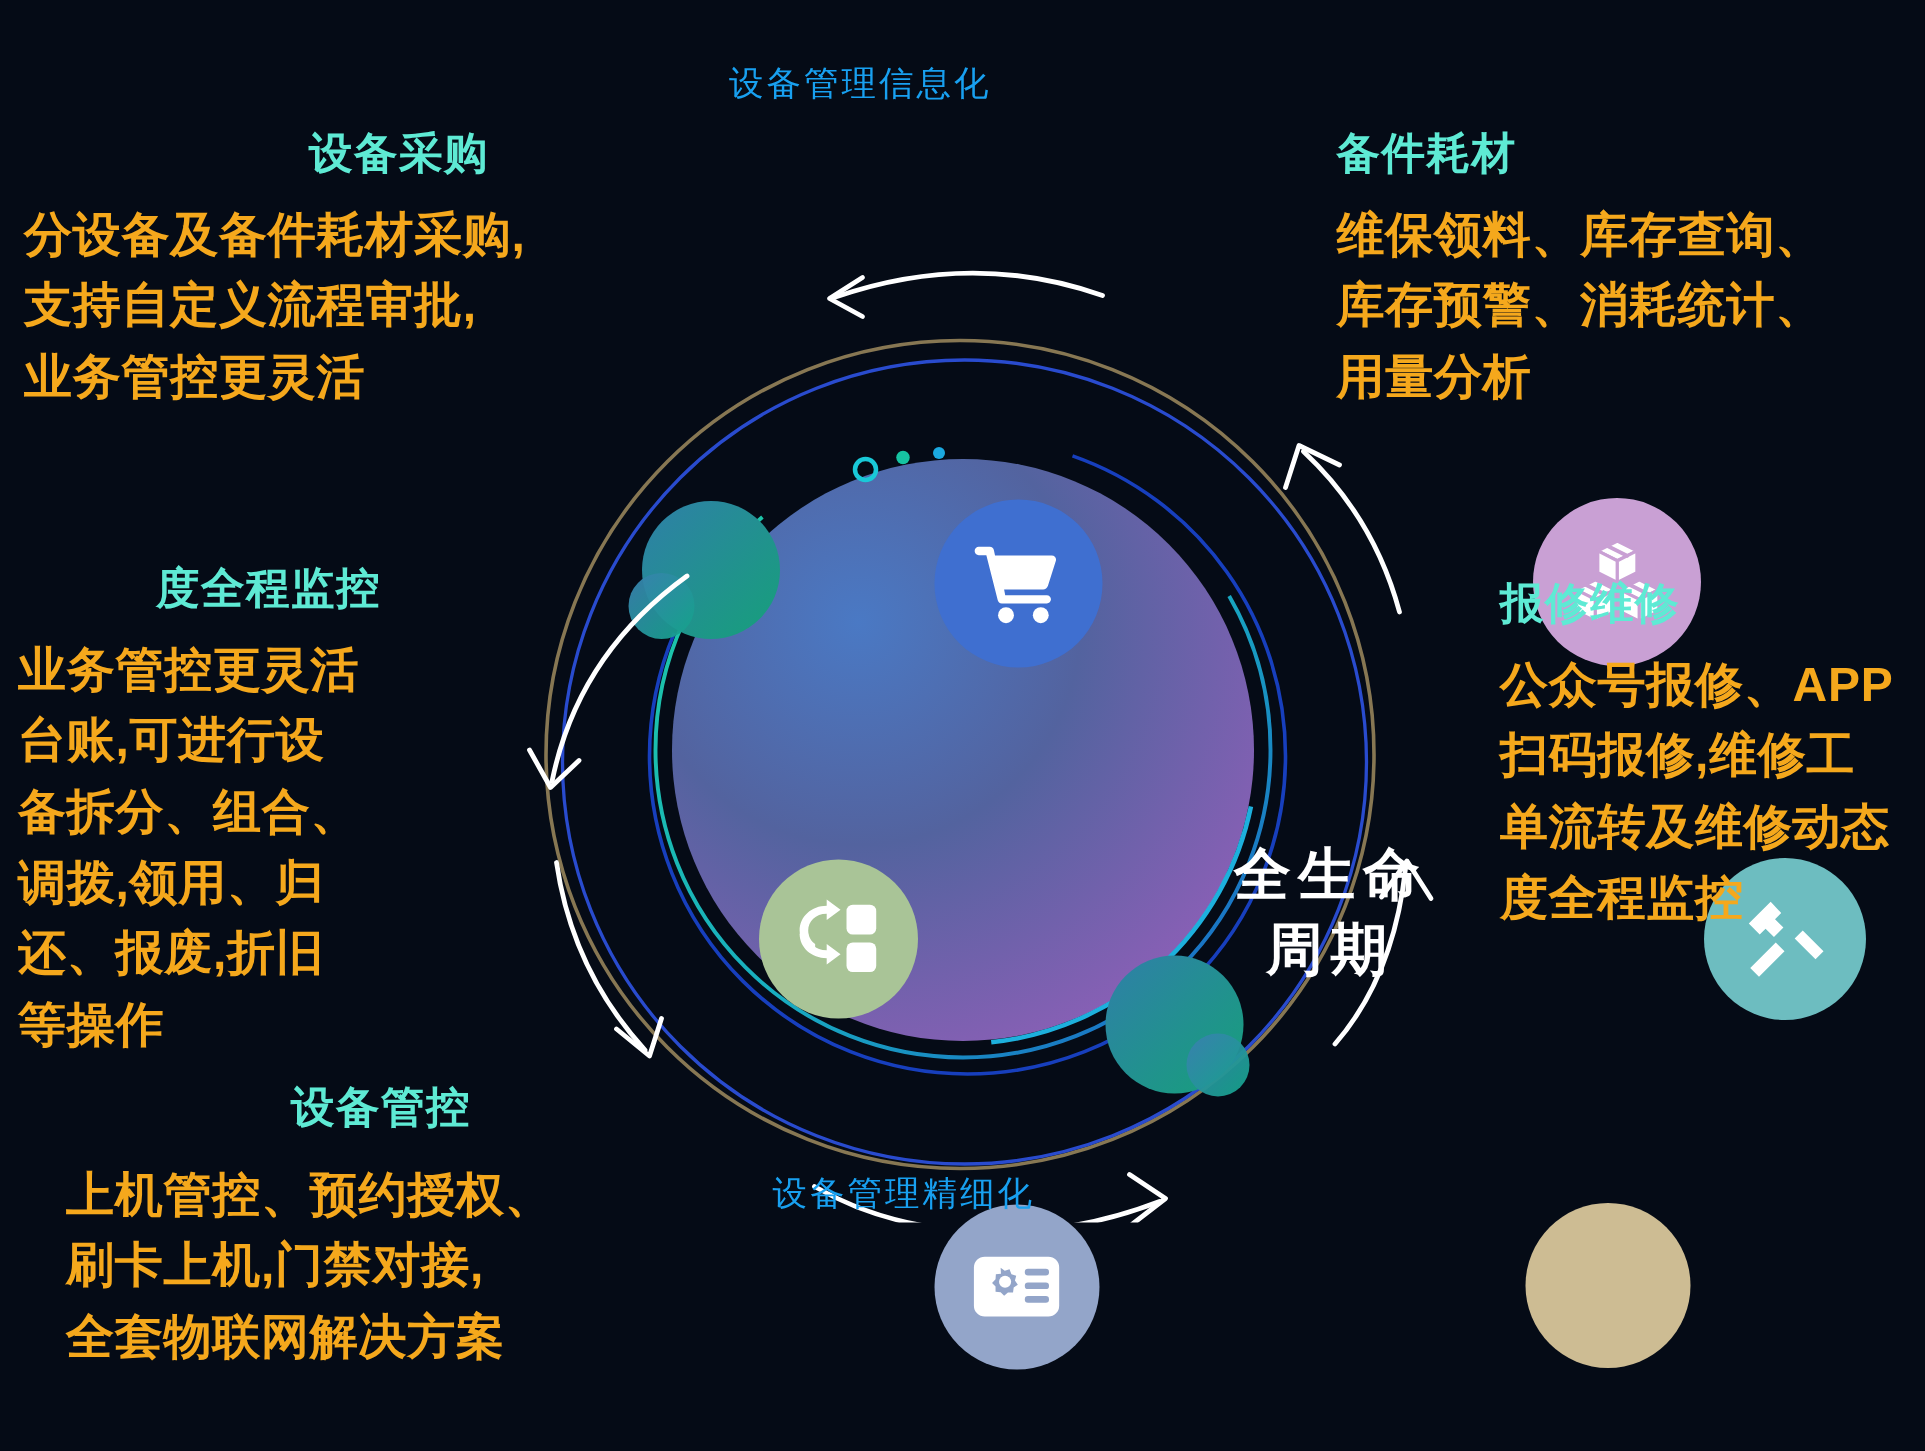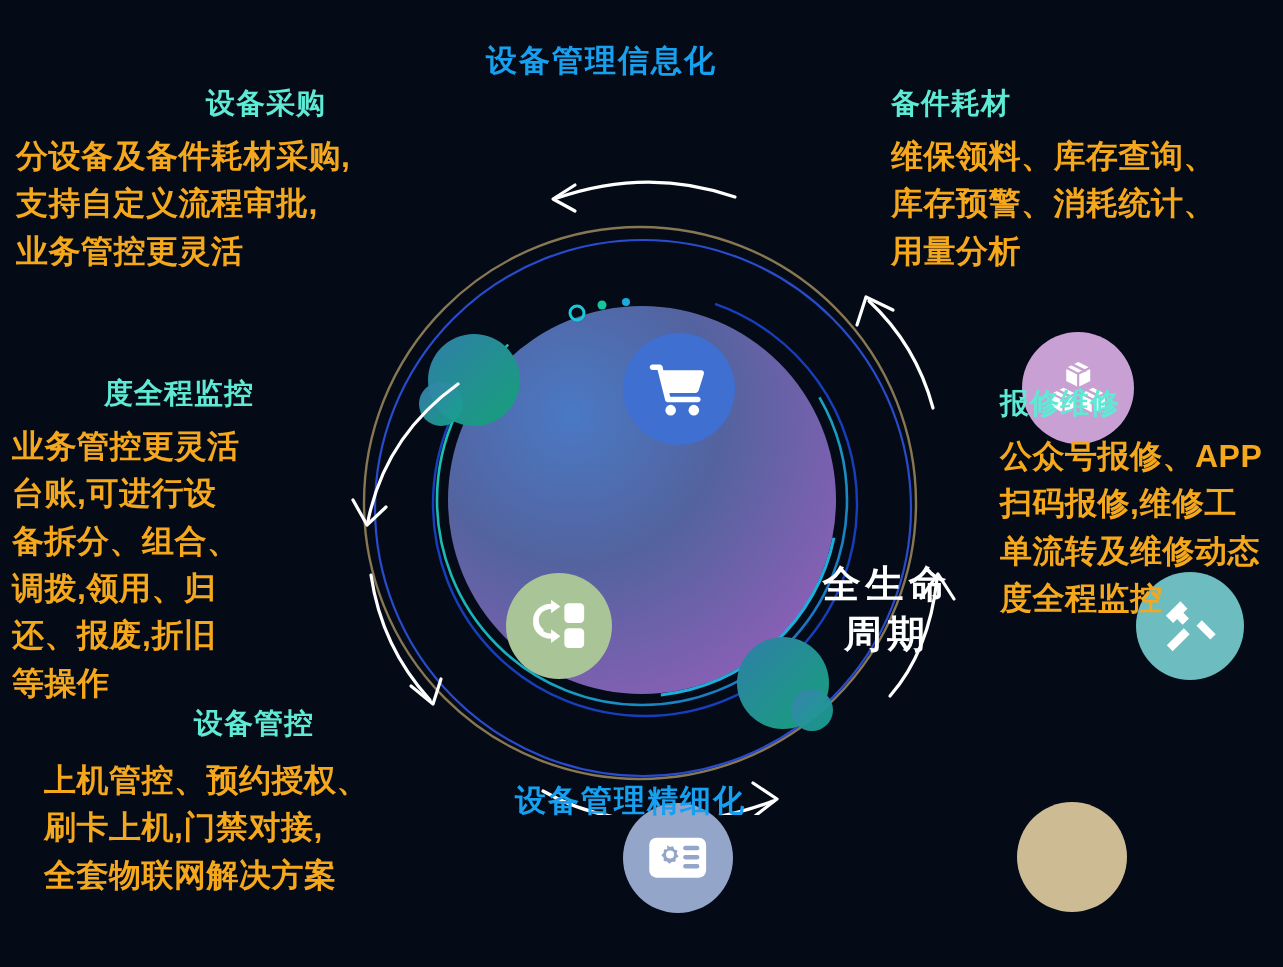--- a/index.html
+++ b/index.html
@@ -16,22 +16,22 @@
     width: 1283px;
     height: 967px;
     background: #050b16;
   }
 
   
   .headline-top,
   .headline-bottom {
     position: absolute;
     color: #18a0f0;
-    font-size: 31px;
-    font-weight: 700;
+    font-size: 23px;
+    font-weight: 400;
     letter-spacing: 2px;
     white-space: nowrap;
   }
   .headline-top   { left: 486px; top: 40px; }
   .headline-bottom{ left: 515px; top: 780px; }
 
   
   .block { position: absolute; }
   .block .title {
     color: #5eead4;
@@ -54,21 +54,21 @@
   #blk-purchase   { left: 16px;   top: 86px;  width: 380px; }
   #blk-purchase .title   { margin-left: 190px; }
 
   #blk-spare      { left: 891px;  top: 86px;  width: 380px; }
 
   #blk-transfer   { left: 12px;   top: 376px; width: 260px; }
   #blk-transfer .title   { margin-left: 92px; }
 
   #blk-repair     { left: 1000px; top: 386px; width: 283px; }
 
-  #blk-control    { left: 44px;   top: 706px; width: 370px; }
+  #blk-control    { left: 44px;   top: 722px; width: 370px; }
   #blk-control .title    { margin-left: 150px; }
   #blk-control .body     { margin-top: 16px; }
 
   #blk-maintain   { left: 899px;  top: 724px; width: 384px; }
   #blk-maintain .body    { margin-top: 16px; }
 
   
   #scene {
     position: absolute;
     left: 245px;

